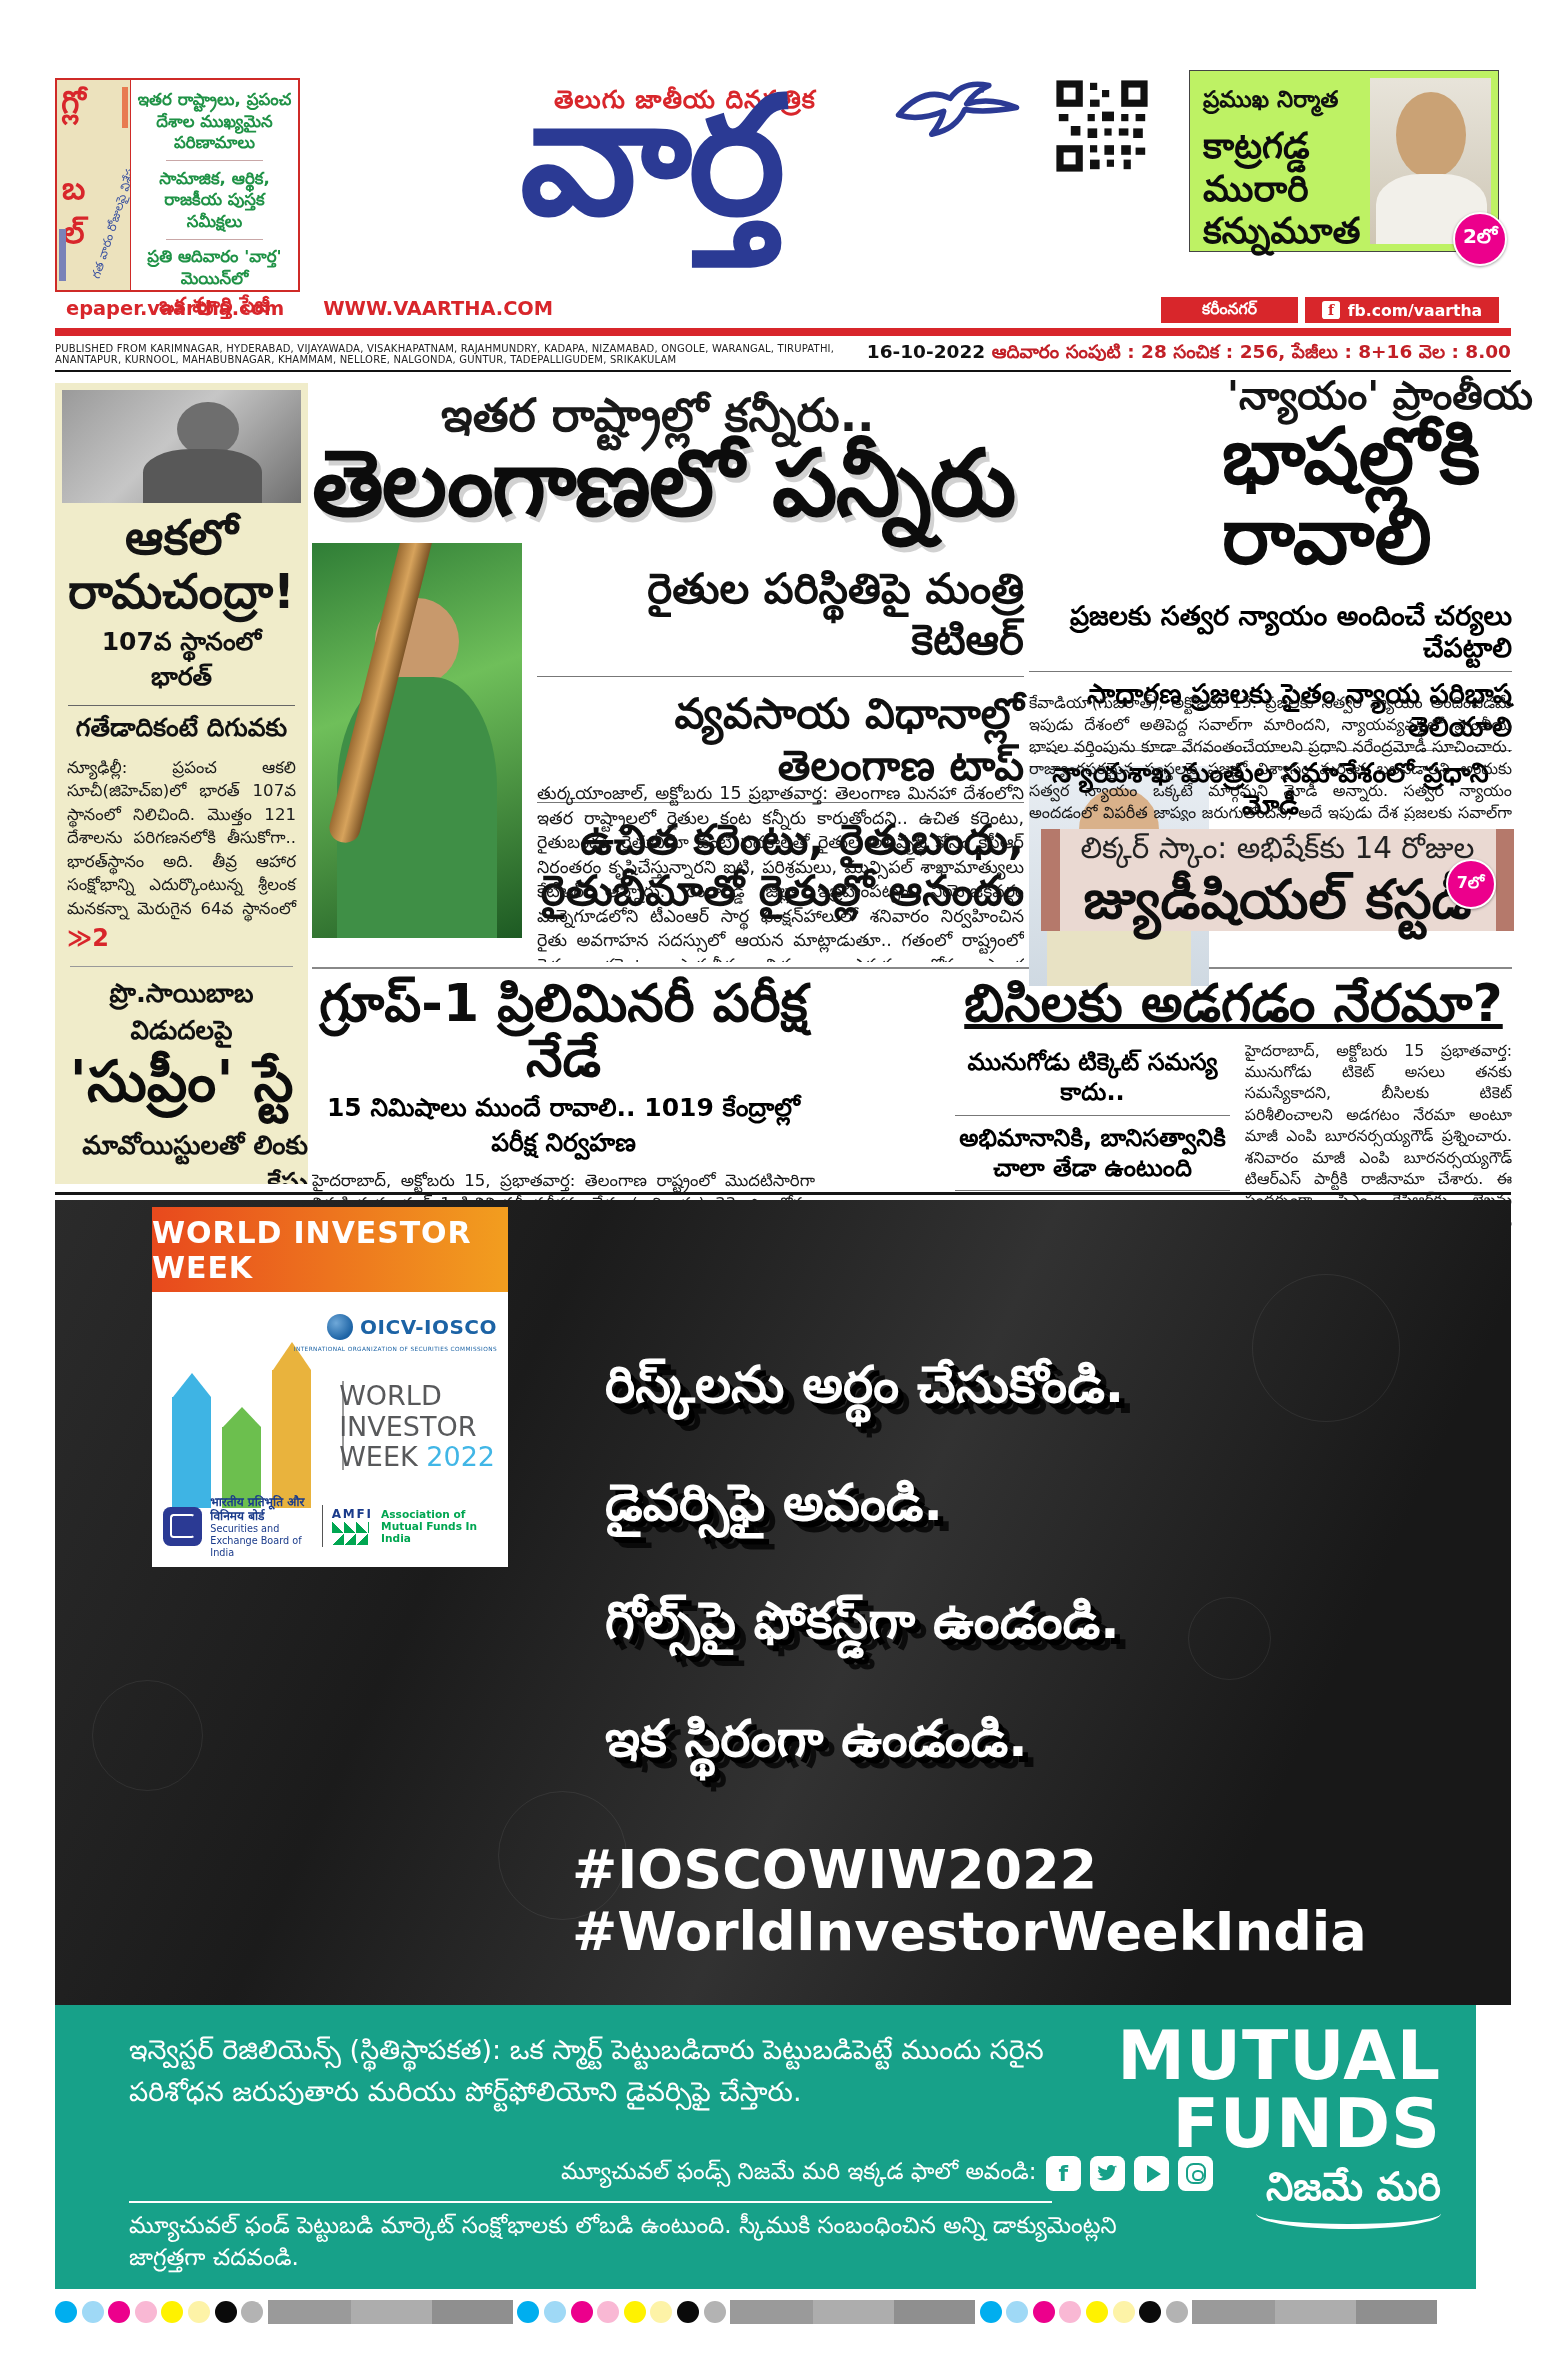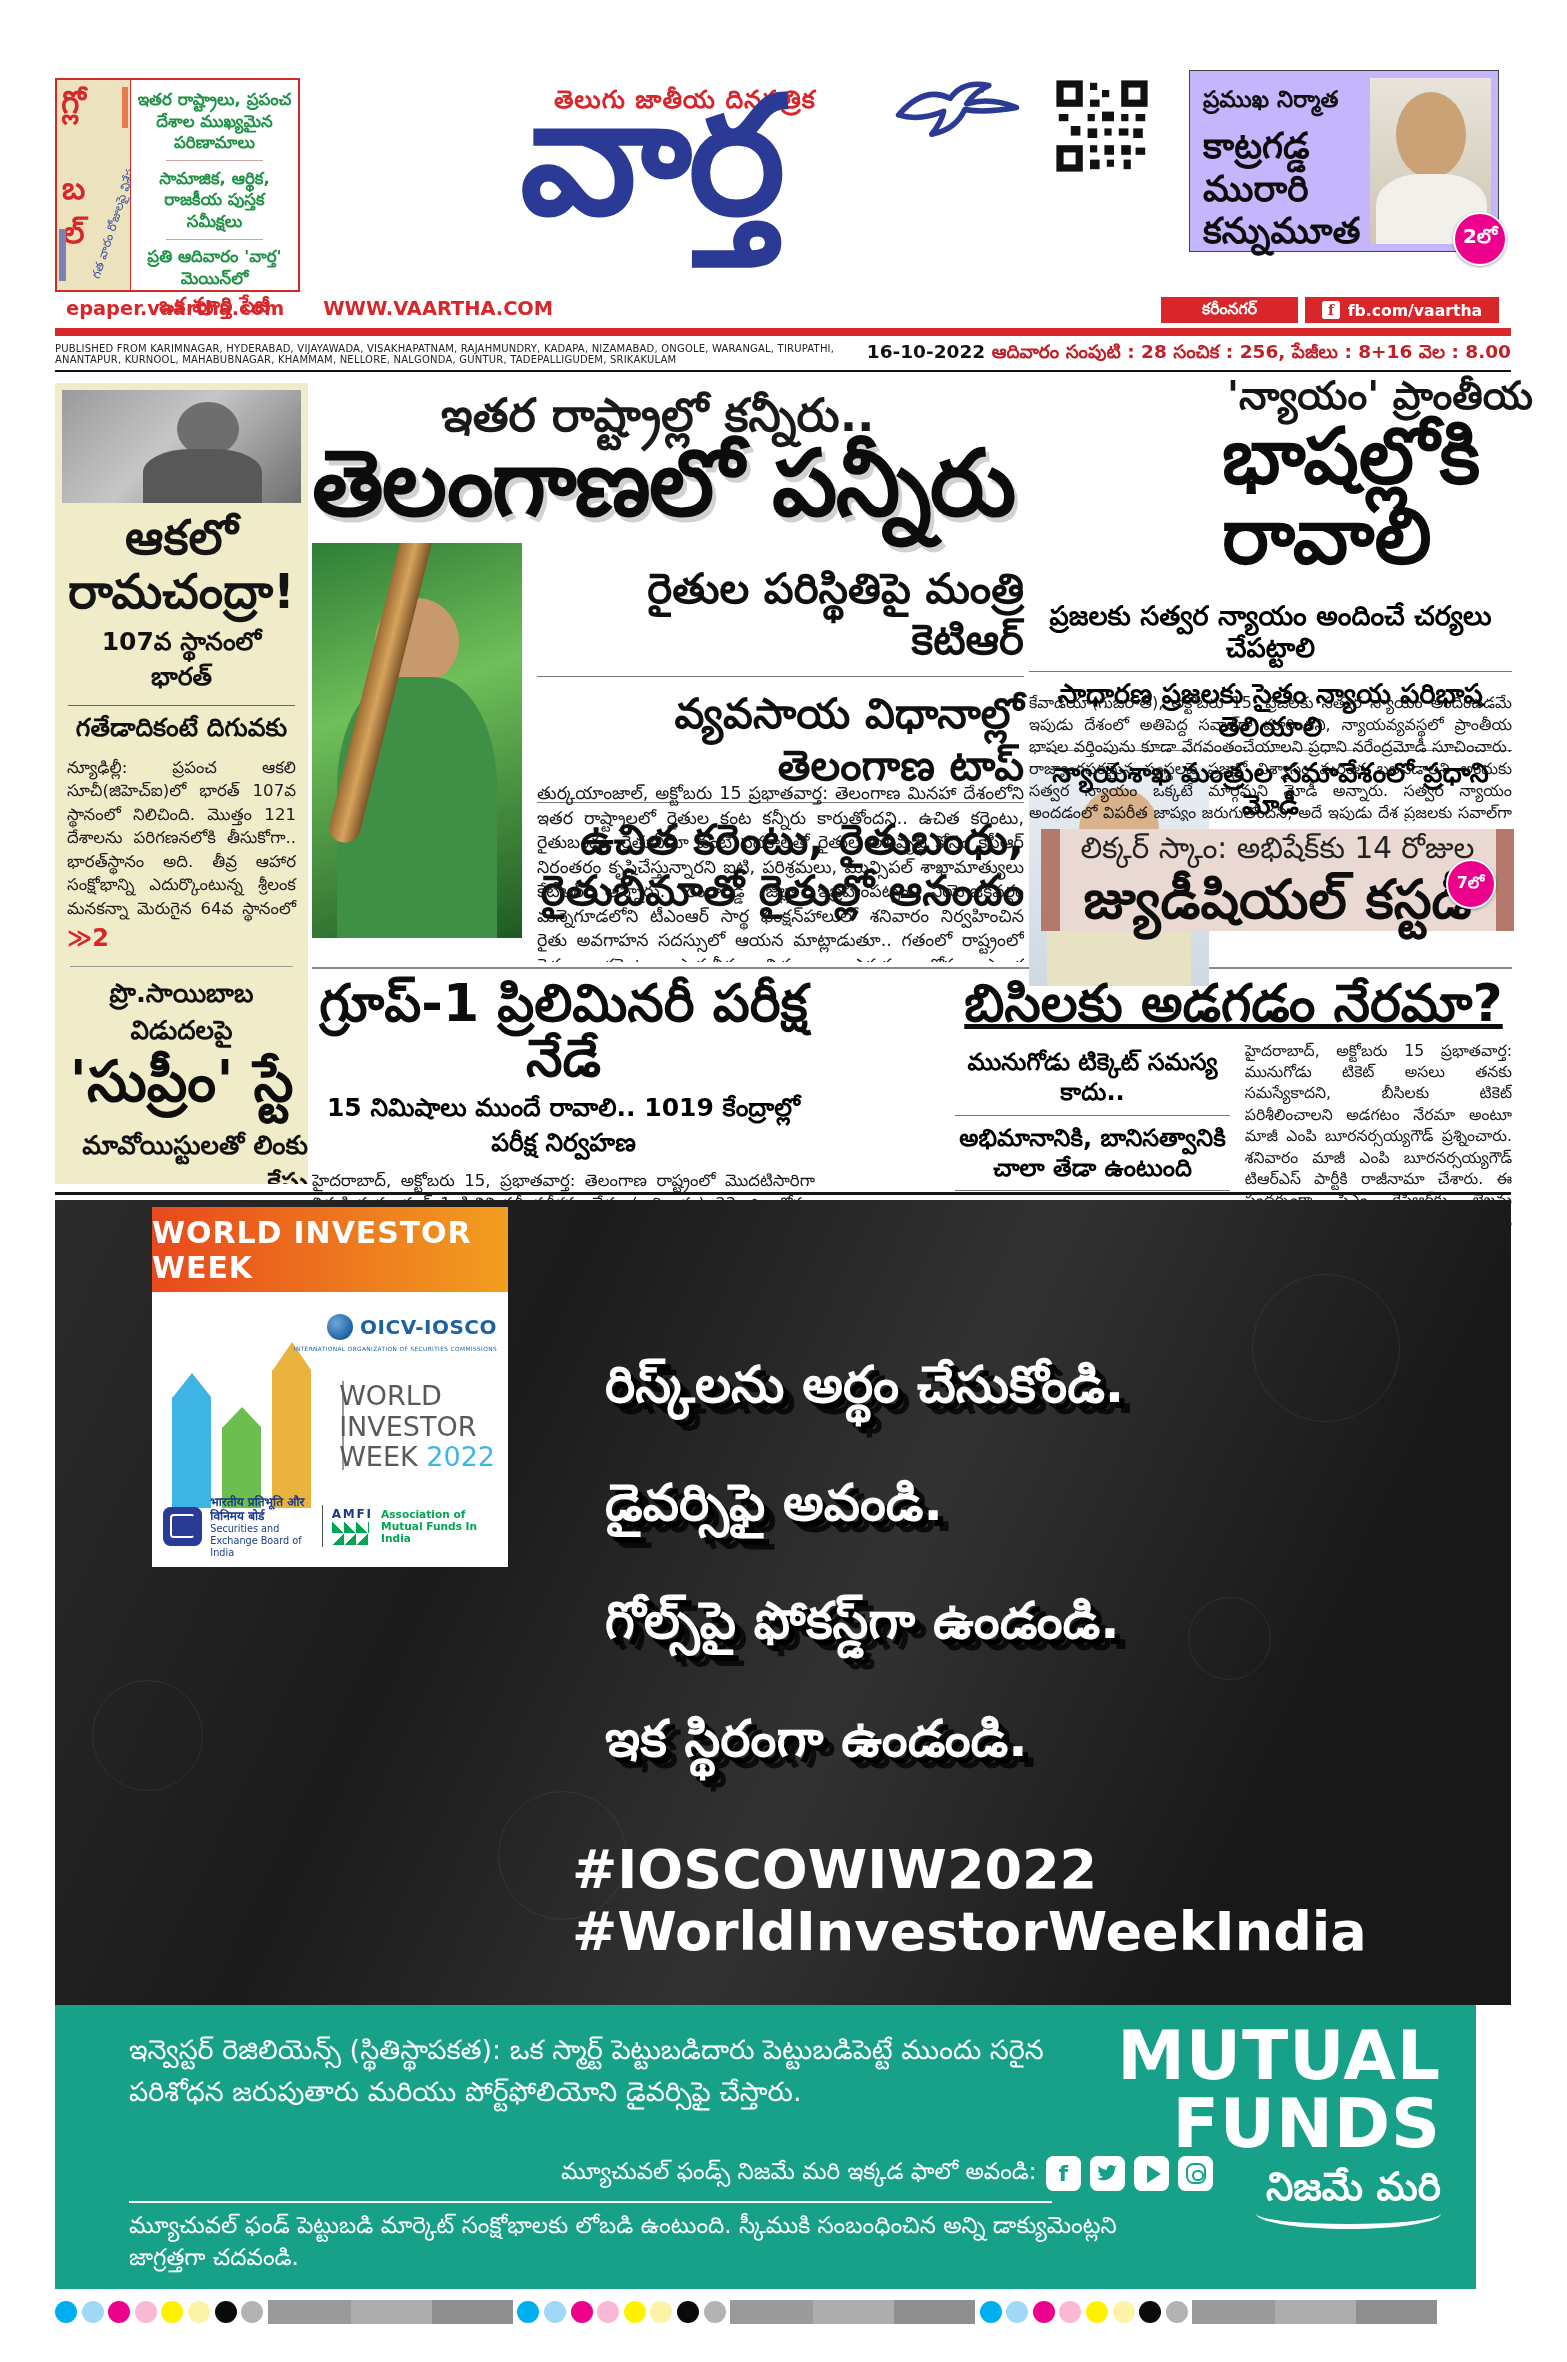--- a/index.html
+++ b/index.html
@@ -17,21 +17,21 @@
   .promo-bar-blue { position:absolute; left:1.8px; bottom:9.2px; width:7.4px; height:52px; background:#7a82b8; }
   .promo-right { flex:1; padding:9.2px 5.5px; text-align:center; }
   .promo-line { color:#1f9246; font-size:16.6px; font-weight:700; line-height:1.3; }
   .promo-div { width:62%; height:0.9px; background:#c9a7a7; margin:6.5px auto; }
   .promo-last { color:#d8262b; font-size:21px; font-weight:800; margin-top:3.7px; }
   .url-row { left:66px; top:297px; font-size:19.4px; font-weight:800; color:#d8262b; display:flex; gap:39px; }
   .tagline { left:554px; top:85px; color:#d8262b; font-size:25px; font-weight:700; letter-spacing:0.9px; }
   .logo-text { left:520px; top:54px; color:#2b3a94; font-size:164px; font-weight:800; line-height:1.25; letter-spacing:-3.7px; }
   .bird { left:893px; top:78px; }
   .qr { left:1054px; top:78px; width:96px; height:96px; }
-  .obit-box { left:1189px; top:70px; width:310px; height:182px; border:1.8px solid #444; background:#c4b5fd; display:flex; }
+  .obit-box { left:1189px; top:70px; width:310px; height:182px; border:1.8px solid #444; background:#bef264; display:flex; }
   .obit-text { width:56%; padding:14.8px 3.7px 3.7px 13px; }
   .obit-kicker { font-size:23px; font-weight:700; color:#111; margin-bottom:7.4px; }
   .obit-title { font-size:36px; font-weight:800; color:#0d0d0d; line-height:1.18; }
   .obit-photo { flex:1; margin:7.4px; background:linear-gradient(180deg,#e8e4da 0%, #d8d2c4 60%, #cfc6b4 100%); position:relative; overflow:hidden; }
   .badge { border-radius:50%; background:#ec008c; color:#fff; font-weight:800; display:flex; align-items:center; justify-content:center; border:2.8px solid #fff; box-shadow:0 0.9px 2.8px rgba(0,0,0,.4); }
   .obit-badge { position:absolute; right:-9.2px; bottom:-14.8px; width:54px; height:54px; font-size:20px; }
   .chip { background:#d8262b; color:#fff; display:flex; align-items:center; justify-content:center; height:26px; font-size:15.7px; font-weight:700; }
   .chip-edition { left:1161px; top:297px; width:137px; }
   .chip-fb { left:1305px; top:297px; width:194px; gap:7.4px; }
   .fb-sq { width:18.5px; height:18.5px; background:#fff; color:#d8262b; border-radius:2.8px; font-weight:800; font-size:14px; display:flex; align-items:center; justify-content:center; font-family:"DejaVu Serif", serif; }
@@ -71,21 +71,21 @@
   .main-sub.rule { border-bottom:1.8px solid #777; }
   .main-body { left:537px; top:781px; width:487px; height:181px; font-size:17.5px; line-height:1.4; text-align:justify; color:#161616; overflow:hidden; }
   .mid-rule { left:312px; top:967px; width:1200px; height:1.8px; background:#888; }
 
   
   .modi-photo { left:1029px; top:371px; width:180px; height:220px; background:linear-gradient(180deg,#e9eef3,#cfd9e2); }
   .modi-kicker { left:1227px; top:373px; font-size:39px; font-weight:800; color:#151515; }
   .modi-head { left:1222px; top:417px; width:295px; font-size:78px; font-weight:900; line-height:1.02; color:#0c0c0c; }
   .modi-subs { left:1029px; top:593px; width:483px; }
   .modi-sub { font-size:27px; font-weight:700; text-align:center; padding:6.5px 0; line-height:1.2; }
-  .modi-sub.rule { border-bottom:1.8px solid #777; }
+  .modi-sub.rule { border-bottom:1.8px solid #777;text-align:right; }
   .modi-body { left:1029px; top:692px; width:483px; height:129px; font-size:16px; line-height:1.38; text-align:justify; color:#161616; overflow:hidden; }
   .liquor-box { left:1041px; top:829px; width:473px; height:102px; background:#ead9d2; display:flex; align-items:center; }
   .liquor-bar { width:18.5px; height:100%; background:#b5796b; }
   .liquor-mid { flex:1; text-align:center; position:relative; }
   .liquor-l1 { font-size:29.5px; color:#222; }
   .liquor-l2 { font-size:54px; font-weight:800; color:#0d0d0d; line-height:1.05; }
   .liquor-badge { position:absolute; right:0; top:28px; width:50px; height:50px; font-size:16px; }
 
   
   .group1 { left:312px; top:976px; width:503px; }

